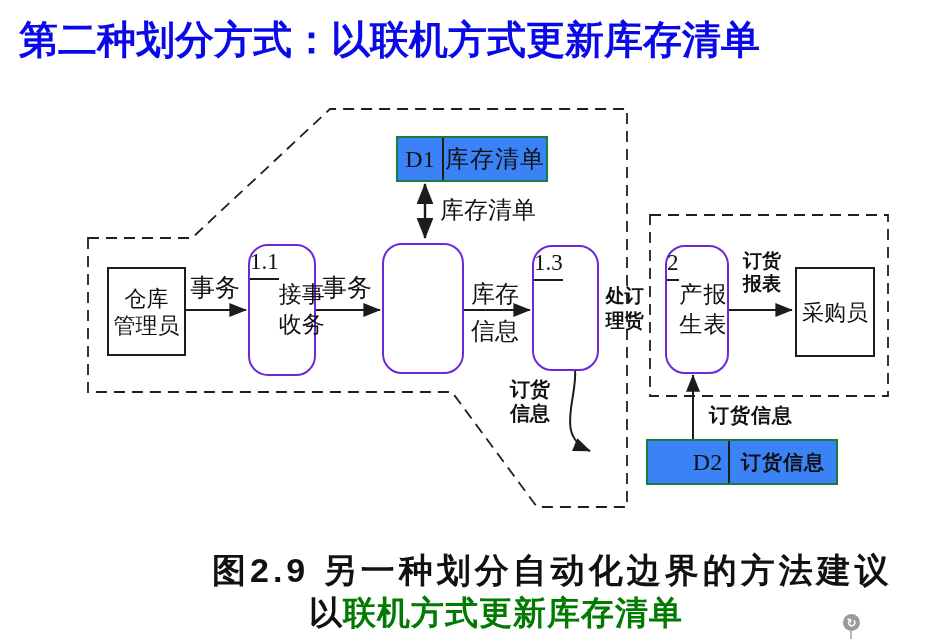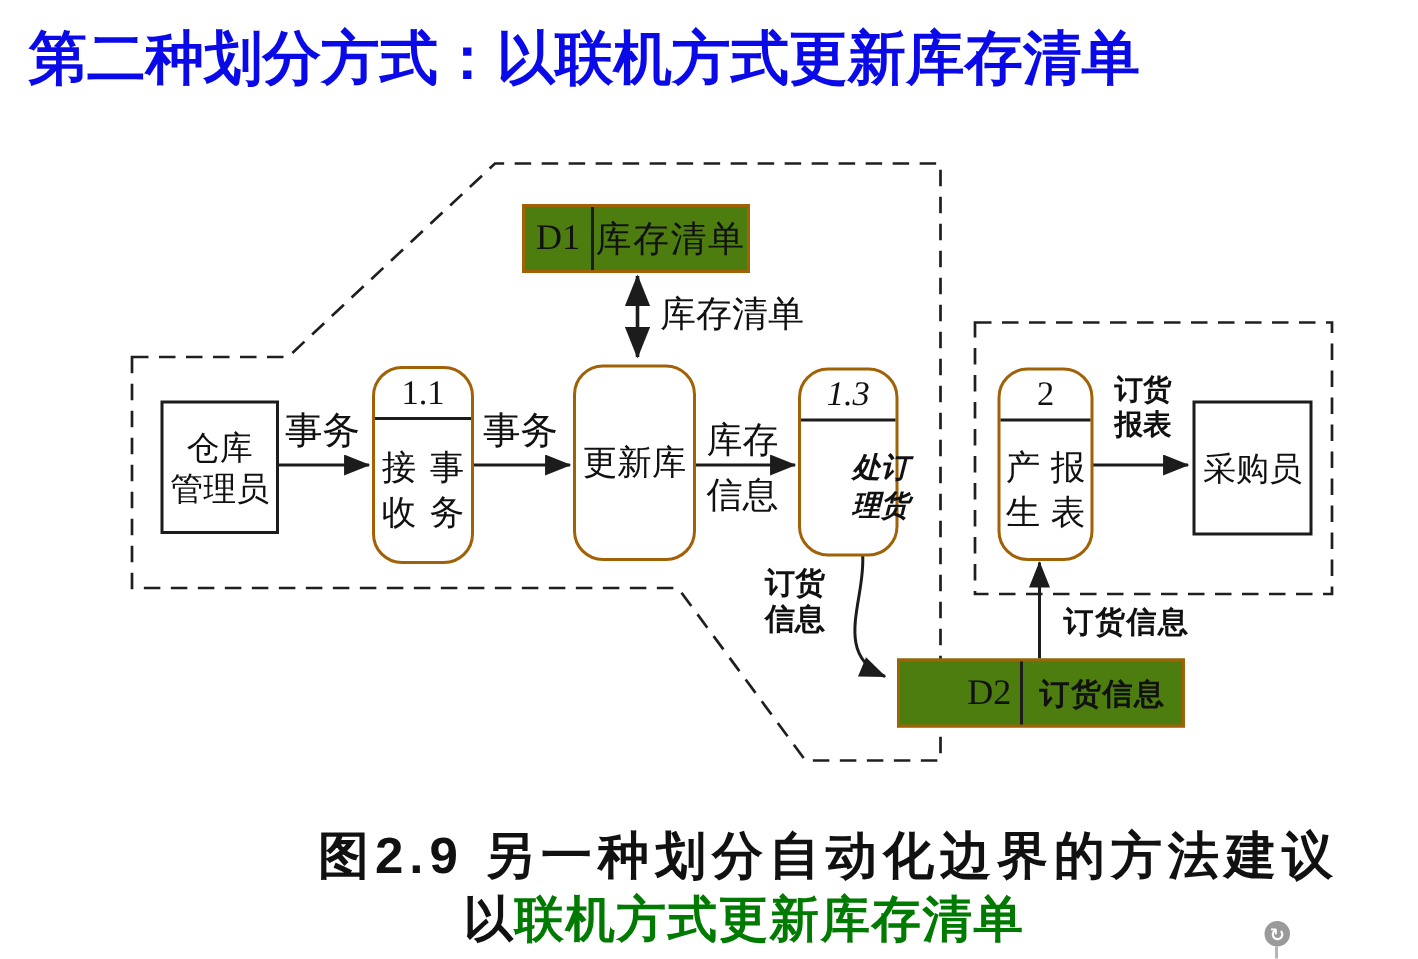--- a/index.html
+++ b/index.html
@@ -21,37 +21,37 @@
   .flow{fill:none;stroke:#1c1c1c;stroke-width:2;}
   .flow-bold{fill:none;stroke:#1c1c1c;stroke-width:2.4;}
   
   .entity{
     border:2px solid #1c1c1c;background:#fff;
     display:flex;align-items:center;justify-content:center;text-align:center;
     font-family:"Liberation Serif","DejaVu Serif",serif;
     font-size:22px;line-height:27px;color:#111;
   }
   .process{
-    border:2px solid #a16207;background:#fff;border-radius:20px;
-    display:flex;flex-direction:column;color:#111;
+    border:2px solid #6d28d9;background:#fff;border-radius:20px;
+    display:flex;color:#111;
   }
   .p-num{
     height:32px;border-bottom:2px solid #1c1c1c;flex:none;
     display:flex;align-items:center;justify-content:center;
     font-family:"Liberation Serif","DejaVu Serif",serif;font-size:23px;
   }
   .p-body{
     flex:1;display:flex;align-items:center;justify-content:center;
     text-align:center;font-family:"Liberation Serif","DejaVu Serif",serif;
     font-size:23px;line-height:30px;
   }
   .p-body.hei{font-family:"Liberation Sans","DejaVu Sans",sans-serif;
     font-weight:bold;font-size:19px;line-height:25px;padding-left:43px;}
   .store{
-    border:2px solid #a16207;background:#4d7c0f;display:flex;color:#111;
+    border:2px solid #15803d;background:#3b82f6;display:flex;color:#111;margin-left:48px;
   }
   .store .ds-id{
     border-right:2px solid #1c1c1c;display:flex;align-items:center;justify-content:center;
     font-family:"Liberation Serif","DejaVu Serif",serif;font-size:24px;flex:none;
   }
   .store .ds-name{
     flex:1;display:flex;align-items:center;justify-content:center;
     font-family:"Liberation Serif","DejaVu Serif",serif;font-size:24px;letter-spacing:1px;
   }
   .store .ds-name.hei{font-family:"Liberation Sans","DejaVu Sans",sans-serif;
@@ -132,26 +132,25 @@
   <div class="p-num">1.1</div>
   <div class="p-body">
       <span>接收</span>
       <br>
       <span>事务</span>
     </div>
 </div>
 
 <div class="abs process" style="left:382px;top:243px;width:78px;height:127px;">
   <div class="p-body">
-      <span>更新库</span>
       <br>
     </div>
 </div>
 
-<div class="abs process" style="left:532px;top:245px;width:63px;height:122px;font-style:italic;">
+<div class="abs process" style="left:532px;top:245px;width:63px;height:122px;">
   <div class="p-num">1.3</div>
   <div class="p-body hei">
       <span>处理</span>
       <br>
       <span>订货</span>
     </div>
 </div>
 
 <div class="abs process" style="left:665px;top:245px;width:60px;height:125px;">
   <div class="p-num">2</div>

